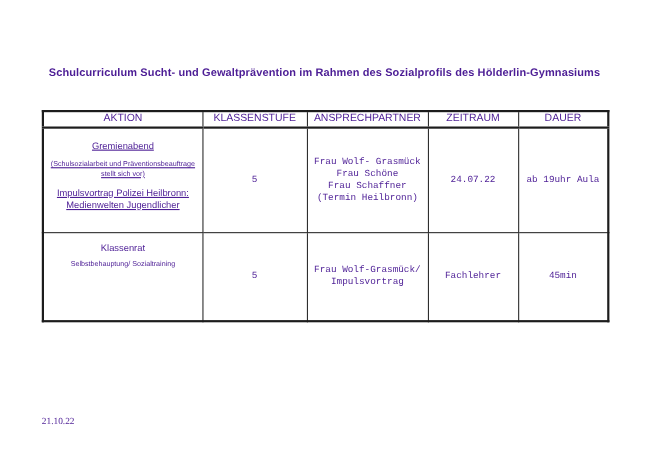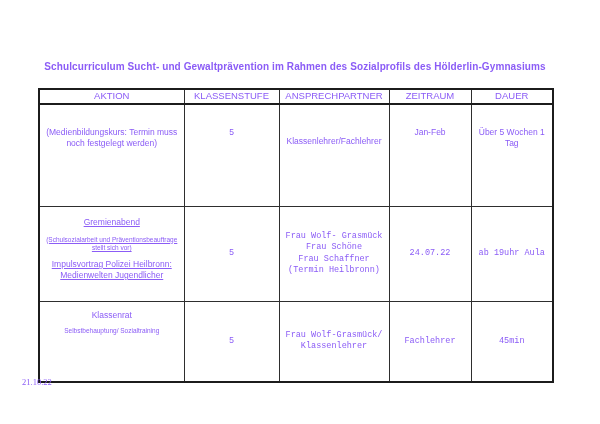--- a/index.html
+++ b/index.html
@@ -6,37 +6,37 @@
     margin: 0;
     padding: 0;
     background: #ffffff;
   }
   .page {
     position: relative;
     width: 600px;
     height: 424px;
     background: #ffffff;
     font-family: "Liberation Sans", sans-serif;
-    color: #8b5cf6;
+    color: #4c1d95;
     overflow: hidden;
   }
   .doc-title {
     position: absolute;
     top: 61px;
     left: 38px;
     width: 514px;
     text-align: center;
     font-size: 10px;
     font-weight: bold;
     letter-spacing: 0.1px;
     white-space: nowrap;
   }
   table.curriculum {
     position: absolute;
-    top: 88px;
+    top: 100px;
     left: 38px;
     width: 514px;
     border-collapse: collapse;
     table-layout: fixed;
     border: 2px solid #1c1c1c;
   }
   table.curriculum th,
   table.curriculum td {
     border: 1px solid #2e2e2e;
     text-align: center;
@@ -66,21 +66,21 @@
     font-size: 6.5px;
     line-height: 1.35;
     margin-top: 8px;
   }
   .aktion-sub {
     margin-top: 6px;
   }
   .footer-date {
     position: absolute;
     top: 377px;
-    left: 22px;
+    left: 38px;
     font-family: "Liberation Serif", serif;
     font-size: 8.5px;
   }
 </style>
 </head>
 <body>
 
 <div class="page">
 
   <div class="doc-title">Schulcurriculum Sucht- und Gewaltprävention im Rahmen des Sozialprofils des Hölderlin-Gymnasiums</div>
@@ -96,31 +96,20 @@
     <thead>
       <tr>
         <th>AKTION</th>
         <th>KLASSENSTUFE</th>
         <th>ANSPRECHPARTNER</th>
         <th>ZEITRAUM</th>
         <th>DAUER</th>
       </tr>
     </thead>
     <tbody>
-      <tr class="row-1">
-        <td class="pt22">
-          <div>(Medienbildungskurs: Termin muss noch festgelegt werden)</div>
-        </td>
-        <td class="pt22">5</td>
-        <td class="pt31">
-          <div>Klassenlehrer/Fachlehrer</div>
-        </td>
-        <td class="pt22">Jan-Feb</td>
-        <td class="pt22">Über 5 Wochen 1 Tag</td>
-      </tr>
       <tr class="row-2">
         <td class="pt10">
           <div>Gremienabend</div>
           <div class="aktion-note">(Schulsozialarbeit und Präventionsbeauftrage stellt sich vor)</div>
           <div class="aktion-sub">Impulsvortrag Polizei Heilbronn: Medienwelten Jugendlicher</div>
         </td>
         <td class="vmid">5</td>
         <td class="vmid">
           <div>Frau Wolf- Grasmück</div>
           <div>Frau Schöne</div>
@@ -129,21 +118,21 @@
         <td class="vmid">24.07.22</td>
         <td class="vmid">ab 19uhr Aula</td>
       </tr>
       <tr class="row-3">
         <td class="pt8">
           <div>Klassenrat</div>
           <div class="aktion-note" style="margin-top:6px">Selbstbehauptung/ Sozialtraining</div>
         </td>
         <td class="vmid">5</td>
         <td class="vmid">
-          <div>Frau Wolf-Grasmück/ Klassenlehrer</div>
+          <div>Frau Wolf-Grasmück/ Impulsvortrag</div>
         </td>
         <td class="vmid">Fachlehrer</td>
         <td class="vmid">45min</td>
       </tr>
     </tbody>
   </table>
 
   <div class="footer-date">21.10.22</div>
 
 </div>

